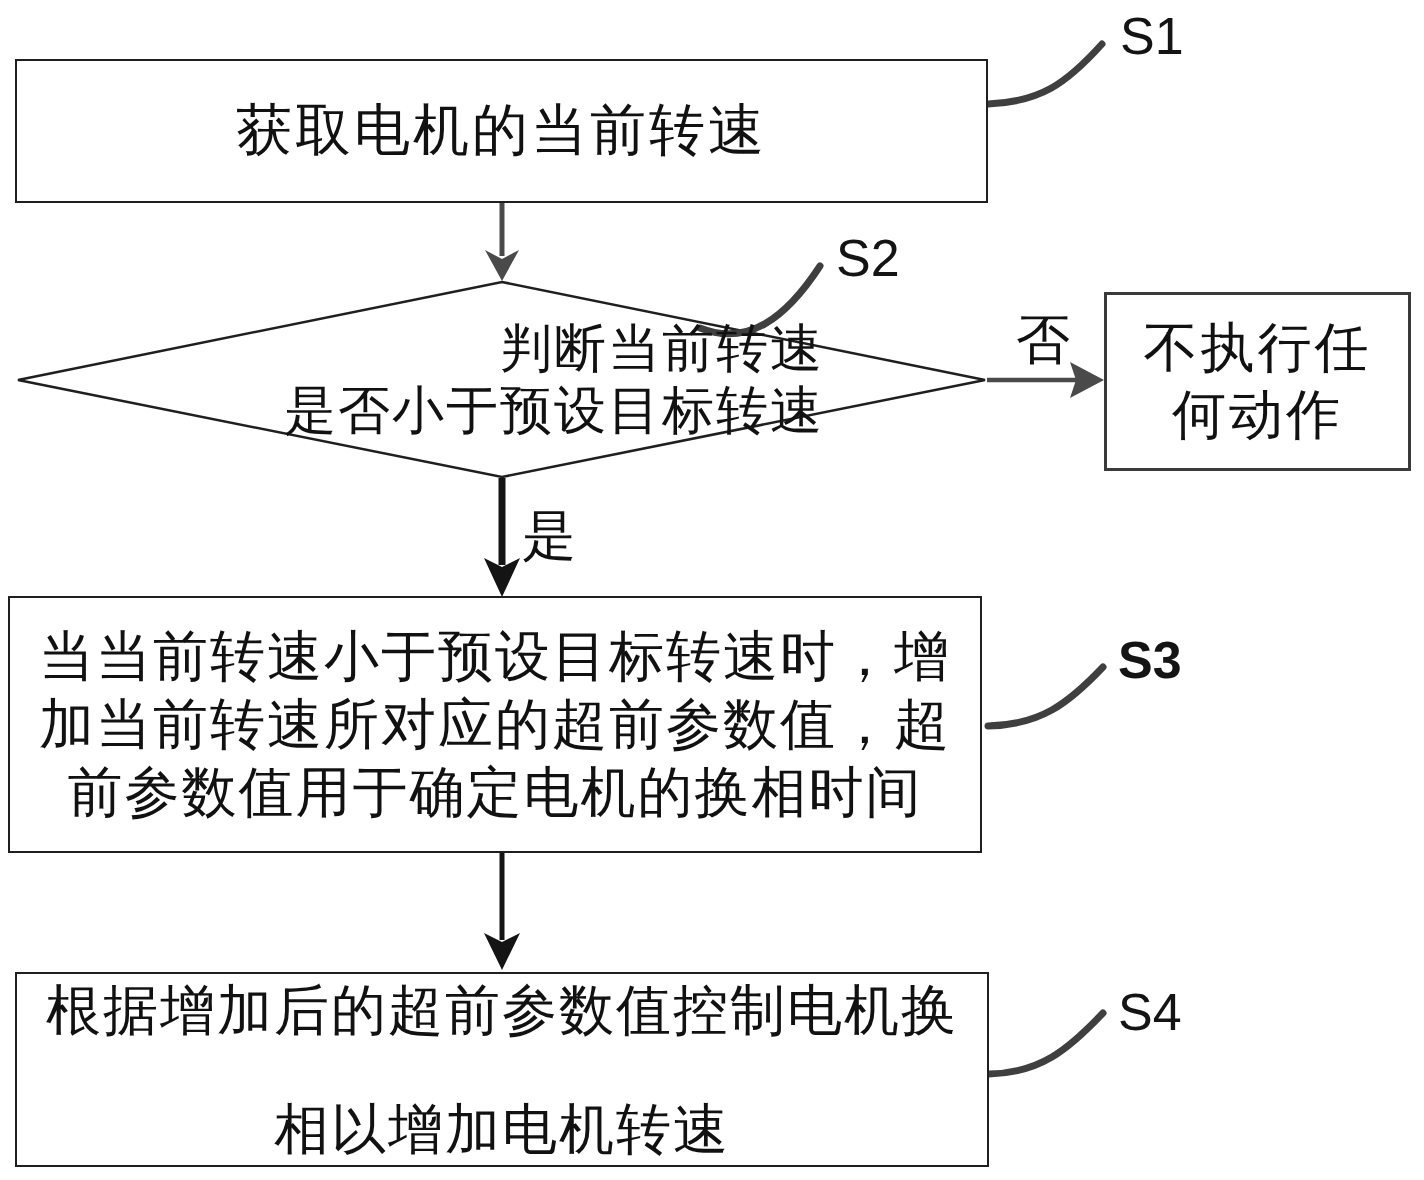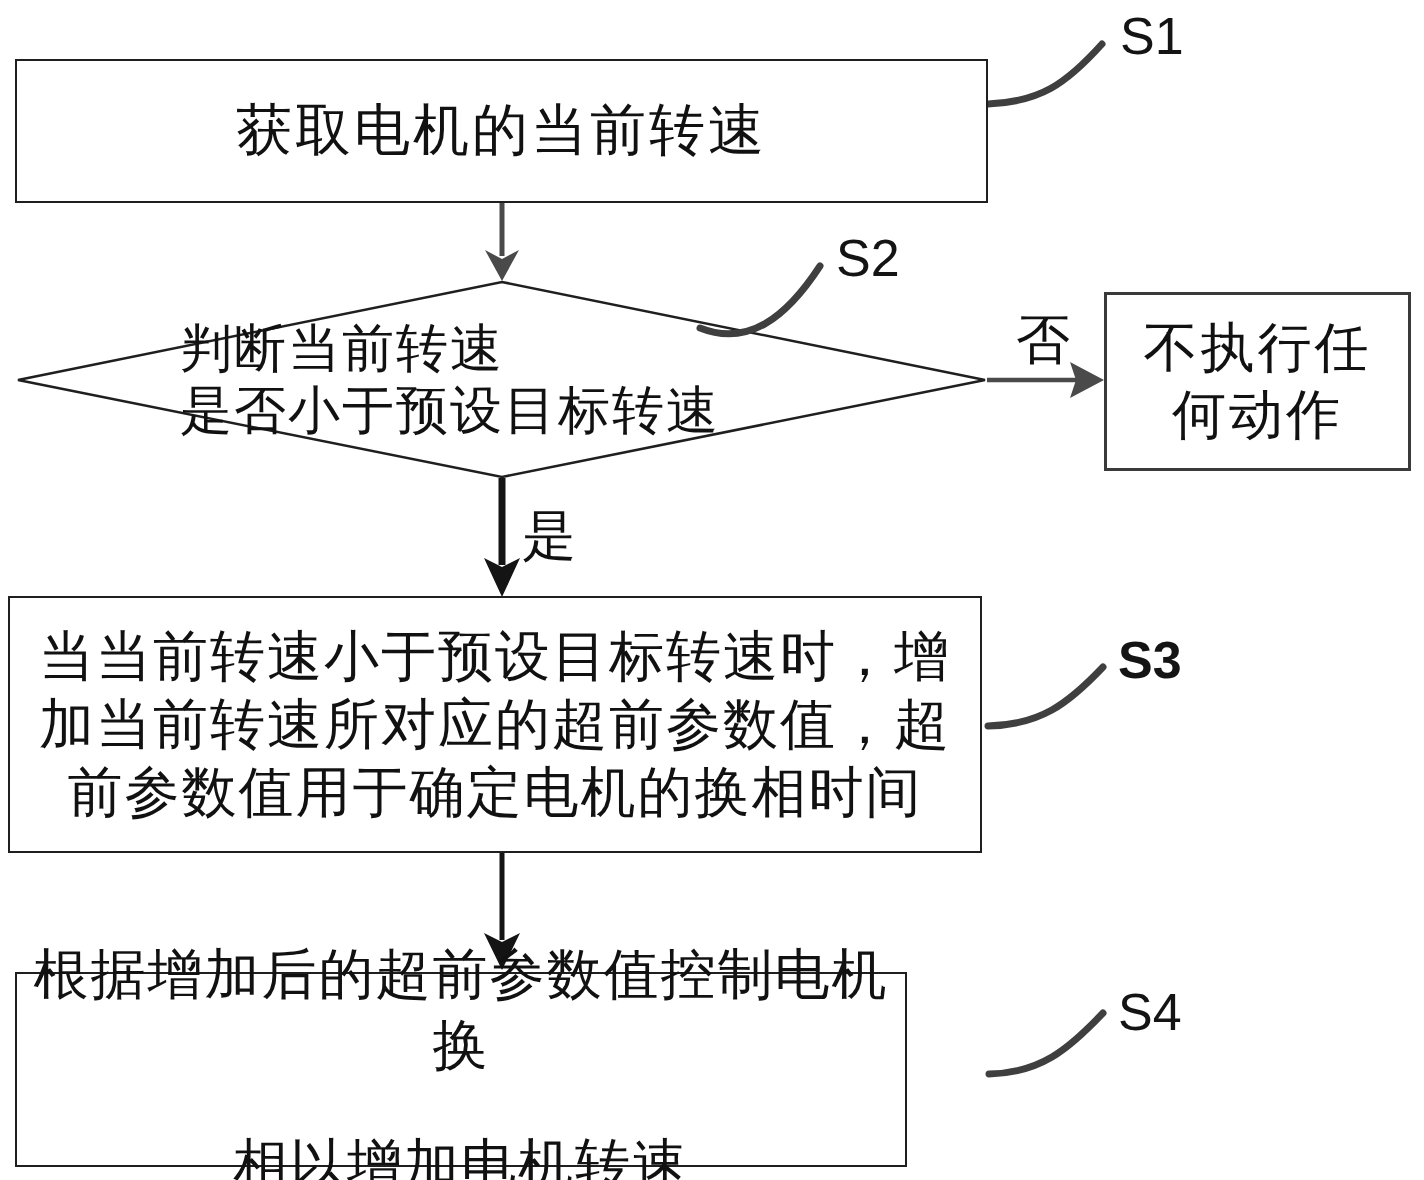--- a/index.html
+++ b/index.html
@@ -35,27 +35,27 @@
   .box-noaction {
     left: 1104px; top: 292px; width: 307px; height: 179px;
     border-width: 3px; border-color: #3a3a3a;
     font-size: 54px; line-height: 67px; letter-spacing: 3px;
   }
   .box-s3 {
     left: 8px; top: 596px; width: 974px; height: 257px;
     font-size: 55px; line-height: 68px; letter-spacing: 2px;
   }
   .box-s4 {
-    left: 15px; top: 972px; width: 892px; height: 195px;
+    left: 15px; top: 972px; width: 974px; height: 195px;
     font-size: 55px; line-height: 71px; letter-spacing: 2px; gap: 48px;
   }
   .diamond-text {
     position: absolute;
     left: 180px; top: 318px; width: 644px;
-    text-align: left;
+    text-align: right;
     font-size: 52px; line-height: 62px; letter-spacing: 2px;
   }
   .step-label {
     position: absolute;
     font-family: "Liberation Sans", "DejaVu Sans", sans-serif;
     font-size: 52px;
     font-weight: 400;
     color: #141414;
   }
   .label-s1 { left: 1120px; top: 6px;   }

